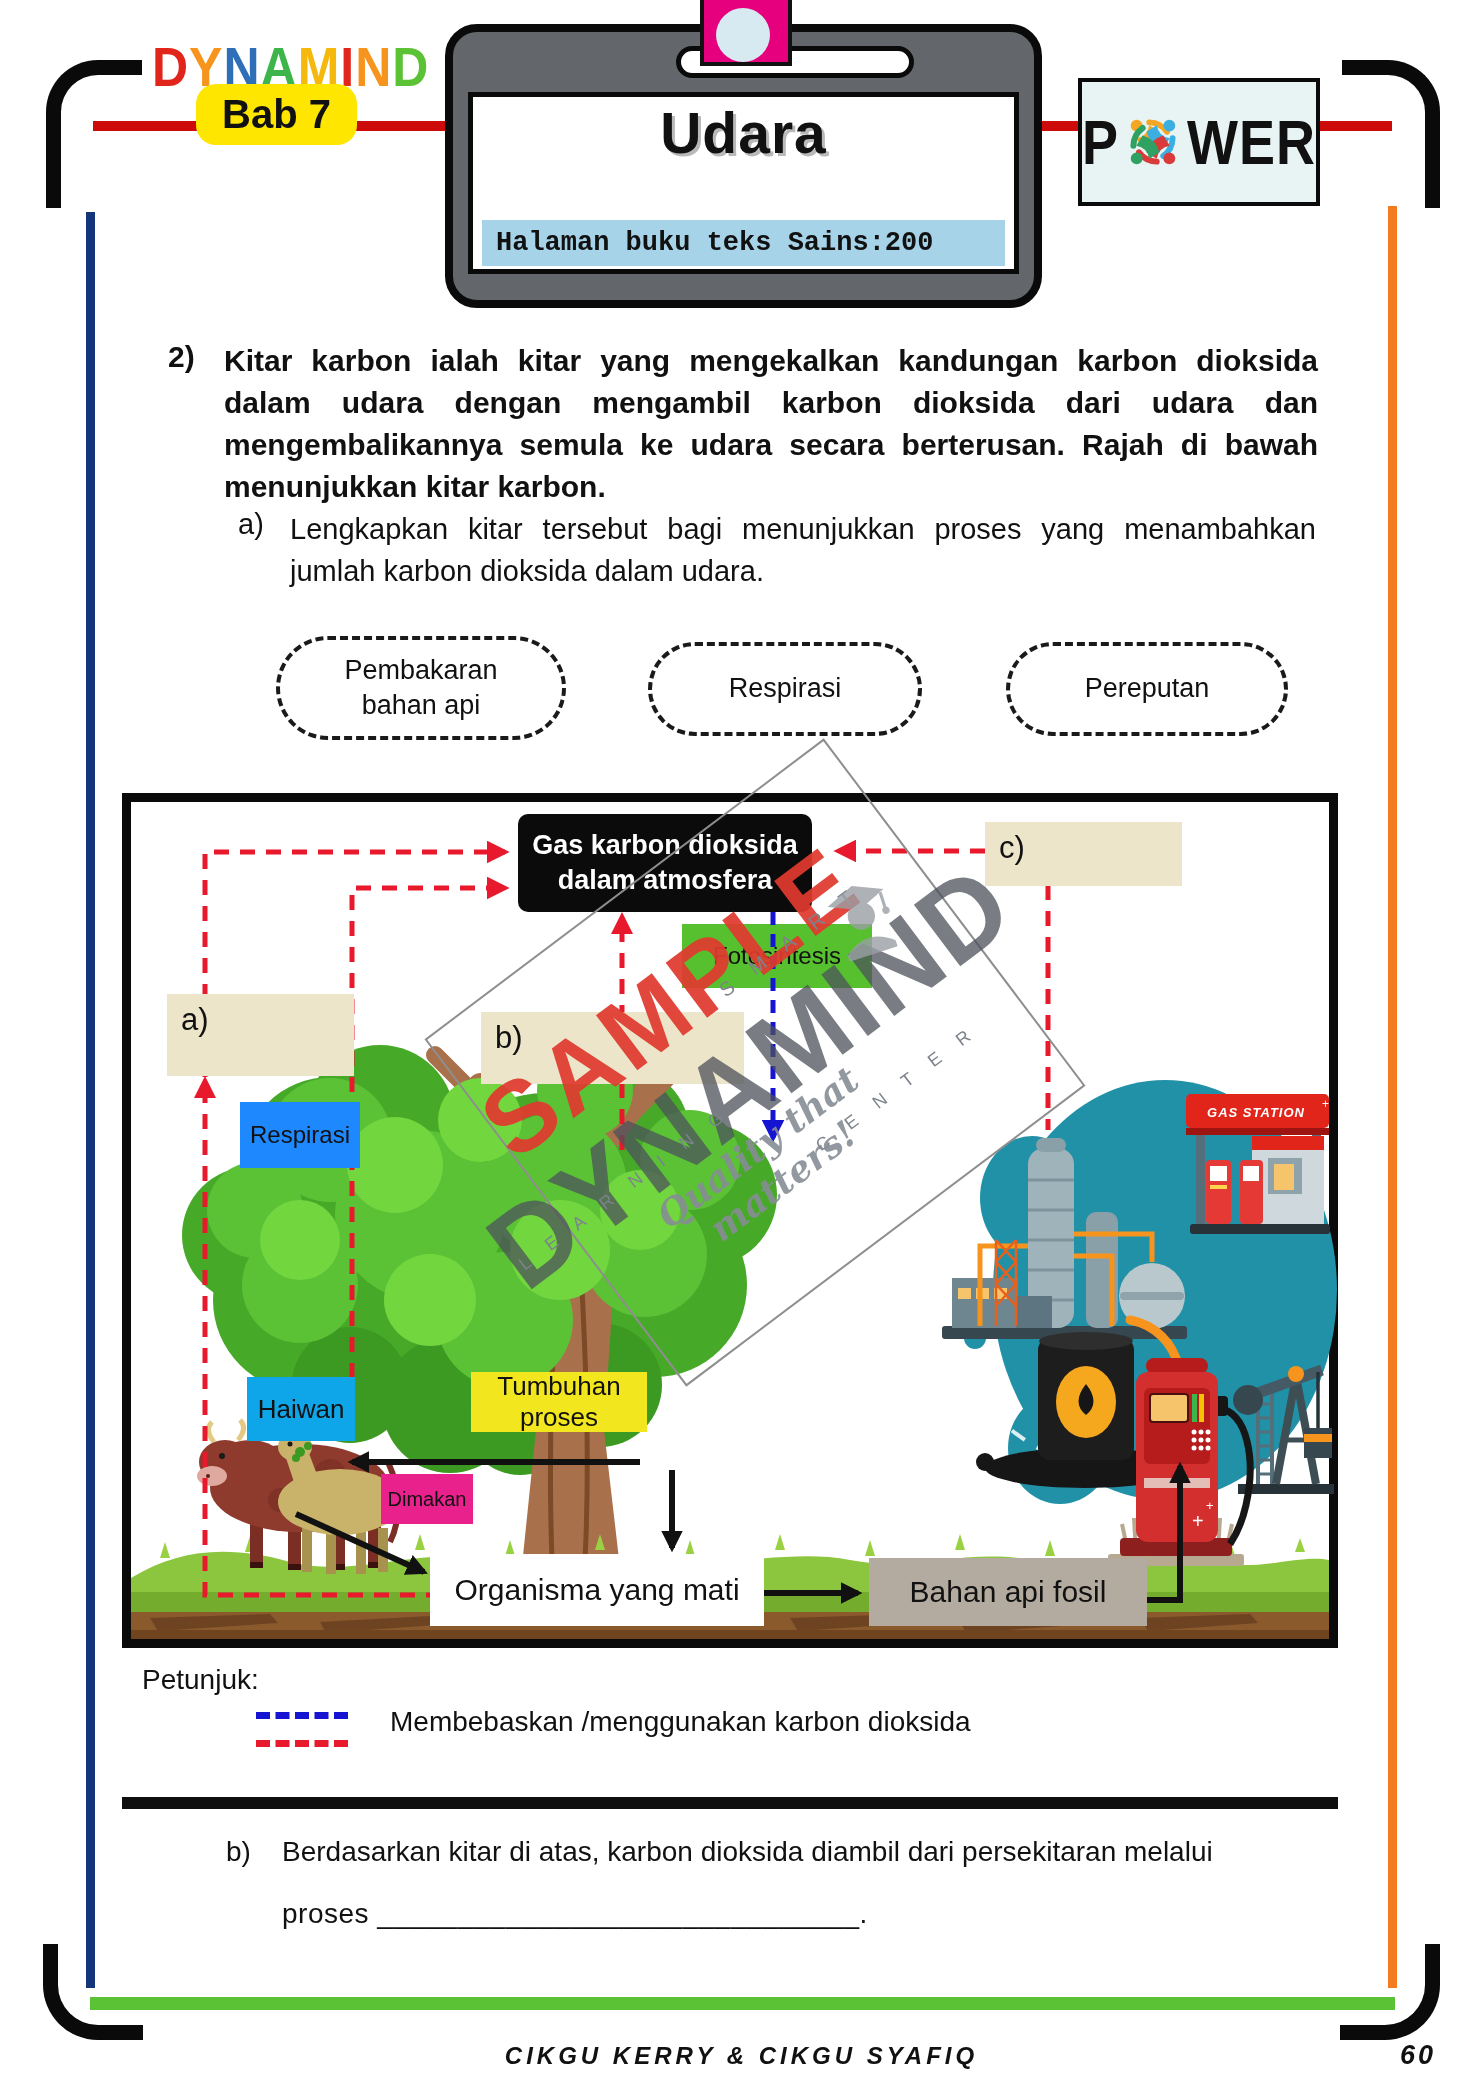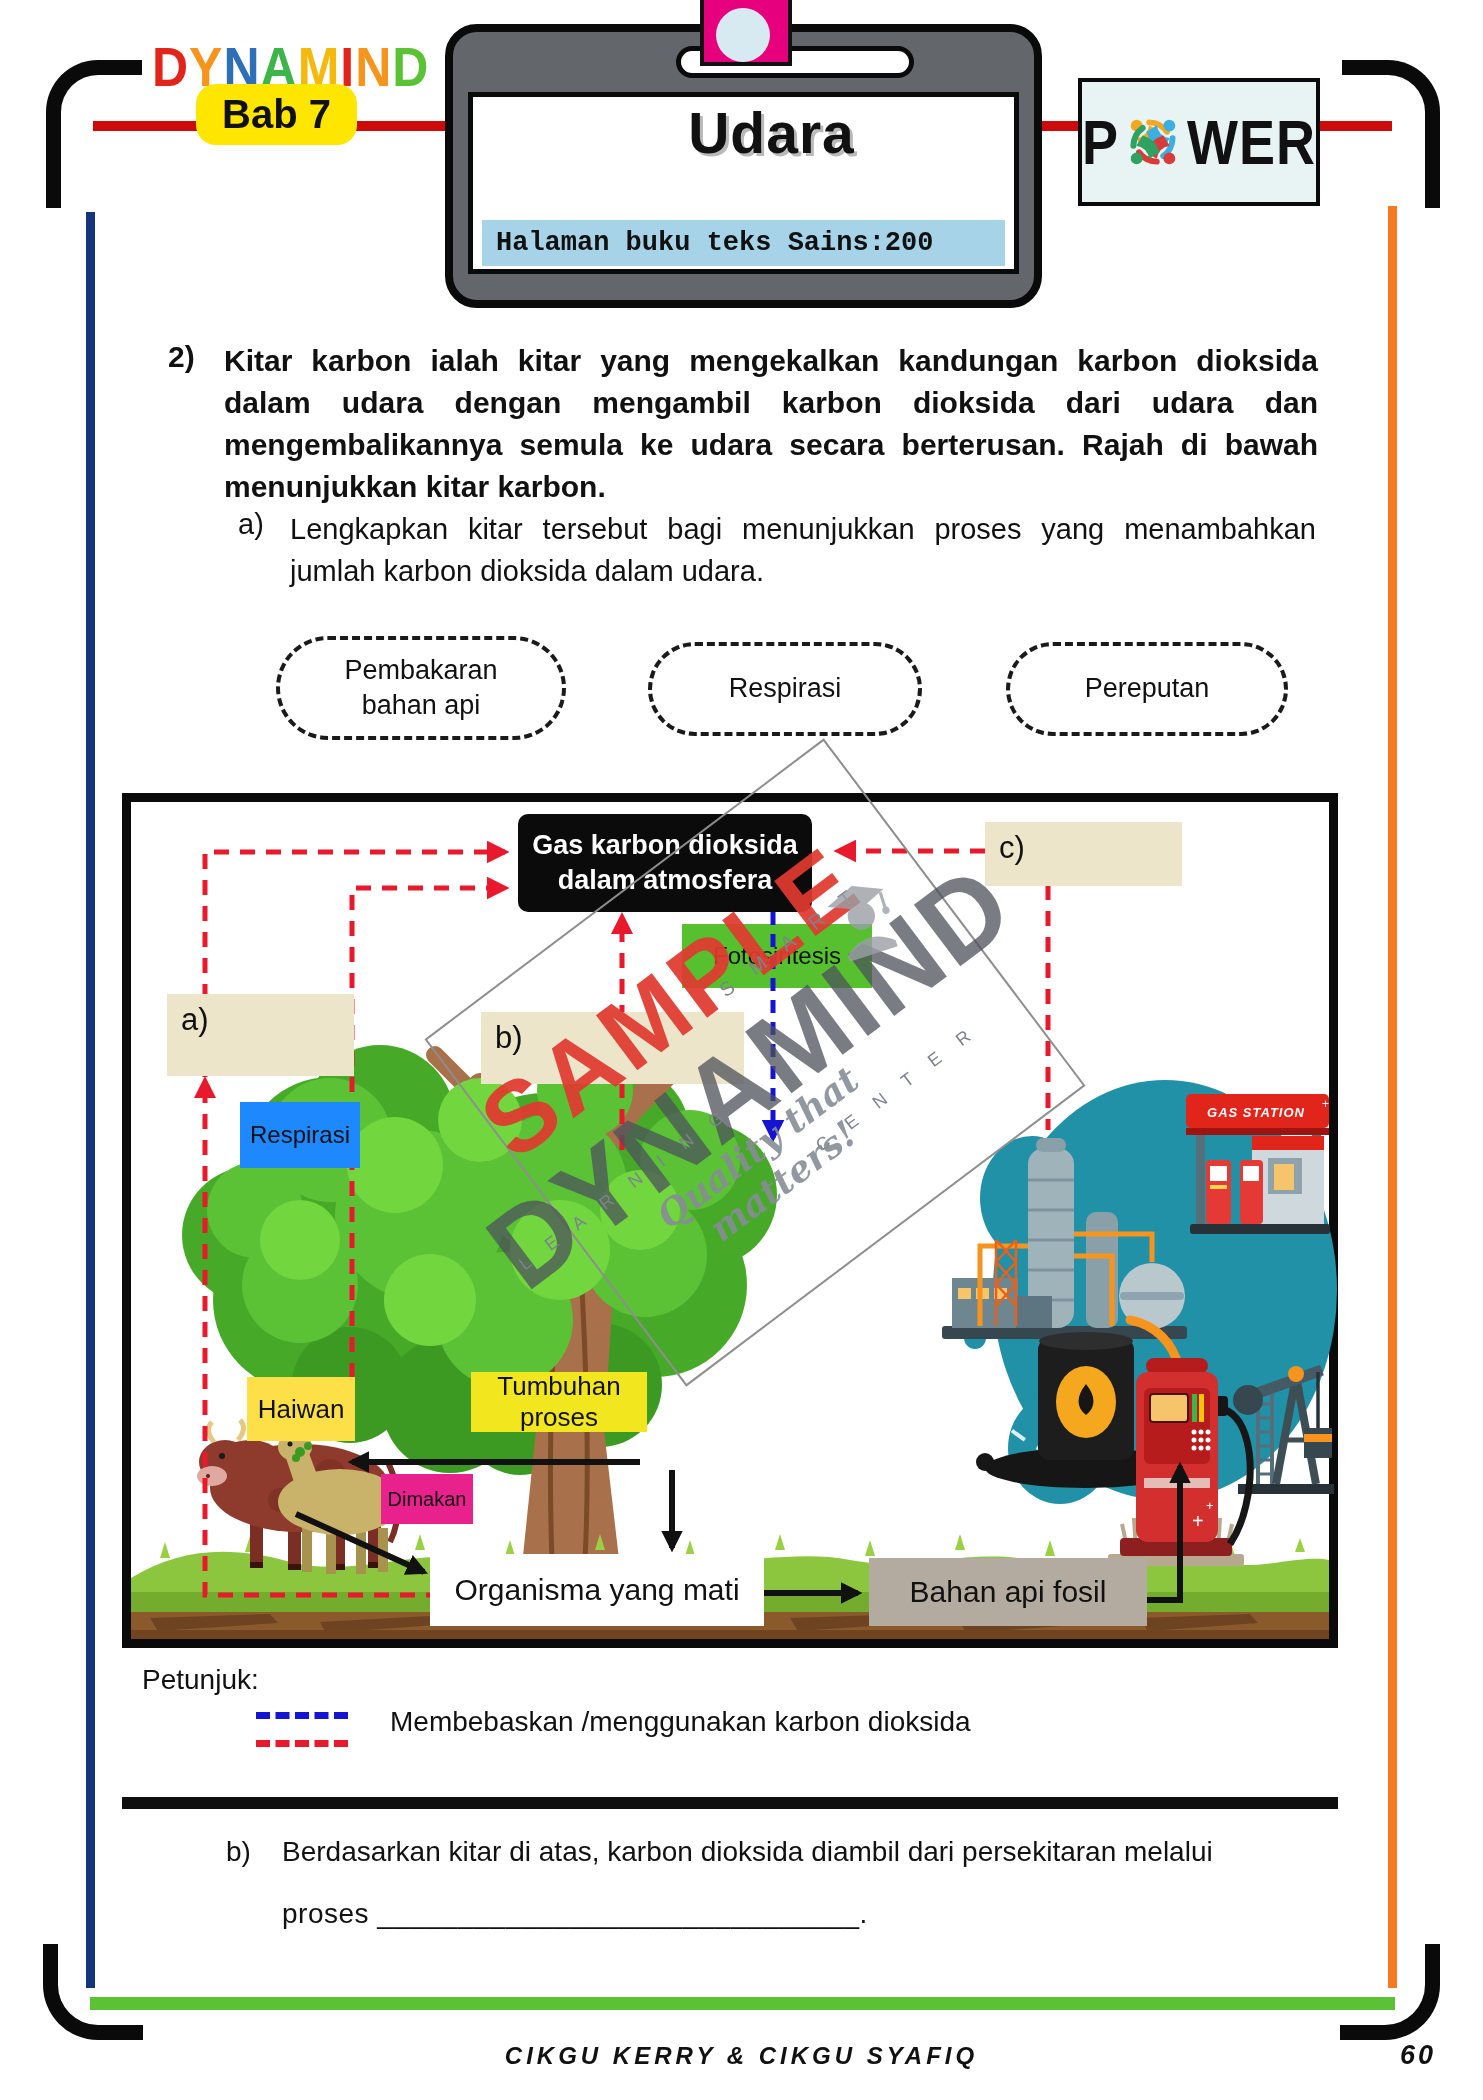--- a/index.html
+++ b/index.html
@@ -20,21 +20,21 @@
 
   
   #brand{left:152px;top:34px;font-size:50px;font-weight:800;letter-spacing:1px;transform:scaleY(1.12);transform-origin:top left;z-index:2;}
   #brand span:nth-child(1){color:#E1251B;} #brand span:nth-child(2){color:#F7941D;}
   #brand span:nth-child(3){color:#2E6FB7;} #brand span:nth-child(4){color:#3DB54A;}
   #brand span:nth-child(5){color:#F5B80C;} #brand span:nth-child(6){color:#E1251B;}
   #brand span:nth-child(7){color:#F7941D;} #brand span:nth-child(8){color:#5BC236;}
   #bab7{left:196px;top:84px;background:#FFE600;border-radius:20px;padding:8px 26px;font-size:40px;font-weight:800;z-index:2;}
   #clipboard{left:445px;top:24px;width:597px;height:284px;background:#63666A;border:8px solid #0a0a0a;border-radius:32px;z-index:2;}
   #clip-inner{left:468px;top:92px;width:551px;height:182px;background:#fff;border:5px solid #0a0a0a;z-index:3;}
-  #clip-title{left:496px;top:100px;width:551px;text-align:center;font-size:57px;font-weight:800;letter-spacing:1px;
+  #clip-title{left:468px;top:100px;width:551px;text-align:center;font-size:57px;font-weight:800;letter-spacing:1px;
               text-shadow:3px 3px 0 #b9b9b9;z-index:4;}
   #clip-bar{left:482px;top:220px;width:523px;height:46px;background:#A6D3E8;z-index:4;
             font-family:"Liberation Mono","DejaVu Sans Mono",monospace;font-weight:700;font-size:27px;line-height:46px;padding-left:14px;}
   #clip-pill{left:676px;top:46px;width:238px;height:32px;background:#fff;border:5px solid #0a0a0a;border-radius:18px;z-index:4;}
   #clip-pink{left:700px;top:-14px;width:92px;height:80px;background:#E6007E;border:4px solid #111;z-index:5;}
   #clip-pink-circle{left:716px;top:8px;width:54px;height:54px;border-radius:50%;background:#D7EAF2;z-index:6;}
   #power{left:1078px;top:78px;width:242px;height:128px;background:#E8F4F3;border:4px solid #0a0a0a;z-index:2;
          display:flex;align-items:center;justify-content:center;gap:1px;}
   .power-letter{font-size:54px;font-weight:800;transform:scaleY(1.15);letter-spacing:1px;}
 
@@ -60,21 +60,21 @@
 
   #atm{left:518px;top:814px;width:294px;height:98px;background:#0b0b0b;border-radius:10px;color:#fff;font-weight:700;
        font-size:27px;text-align:center;display:flex;flex-direction:column;justify-content:center;line-height:1.3;z-index:4;}
   .lblbox{position:absolute;background:#EDE5C9;font-size:31px;padding:8px 0 0 14px;z-index:4;}
   #box-c{left:985px;top:822px;width:197px;height:64px;}
   #box-a{left:167px;top:994px;width:187px;height:82px;}
   #box-b{left:481px;top:1012px;width:263px;height:72px;}
   .dbox{position:absolute;display:flex;align-items:center;justify-content:center;z-index:4;color:#111;text-align:center;}
   #fotosintesis{left:682px;top:924px;width:190px;height:64px;background:#56C02F;font-size:24px;}
   #respirasi{left:240px;top:1102px;width:120px;height:66px;background:#1E88FF;font-size:24px;}
-  #haiwan{left:247px;top:1377px;width:108px;height:64px;background:#fde047;font-size:26px;}
+  #haiwan{left:247px;top:1377px;width:108px;height:64px;background:#0ea5e9;font-size:26px;}
   #tumbuhan{left:471px;top:1372px;width:176px;height:60px;background:#F2E71E;font-size:26px;}
   #dimakan{left:381px;top:1474px;width:92px;height:50px;background:#E9218C;font-size:20px;}
   #organisma{left:430px;top:1554px;width:334px;height:72px;background:#fff;font-size:30px;}
   #bahanapi{left:869px;top:1558px;width:278px;height:68px;background:#B3AB9F;font-size:30px;}
 
   
   .wm{position:absolute;z-index:6;pointer-events:none;}
   #wm-rect{left:505px;top:845px;width:500px;height:435px;border:2.5px solid #8e8e8e;transform:rotate(-37deg);}
   #wm-sample{left:360px;top:945px;width:620px;text-align:center;transform:rotate(-37deg);font-size:100px;font-weight:700;
              color:#E03A2F;opacity:.93;letter-spacing:4px;}

